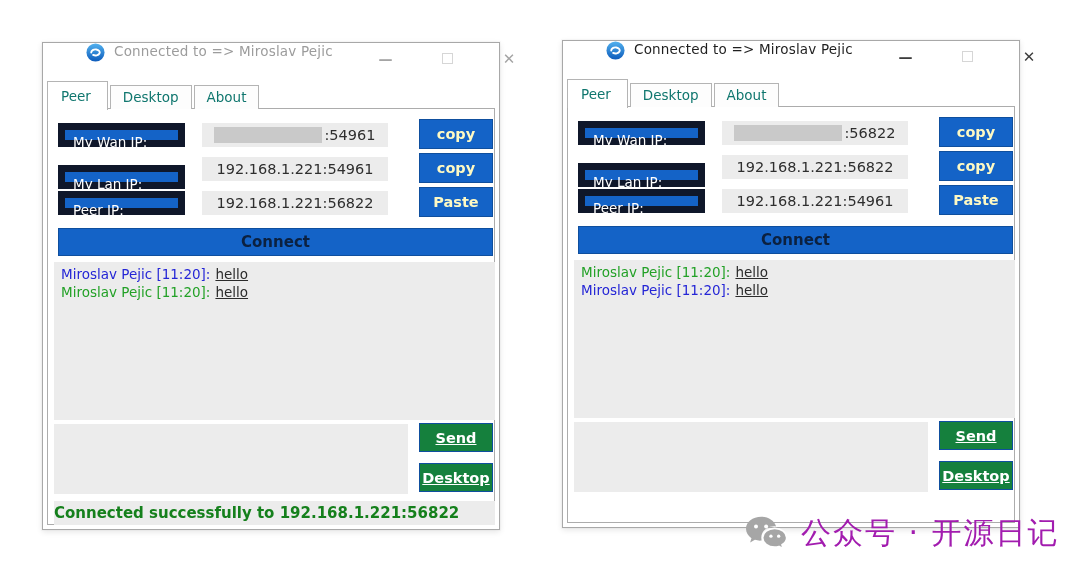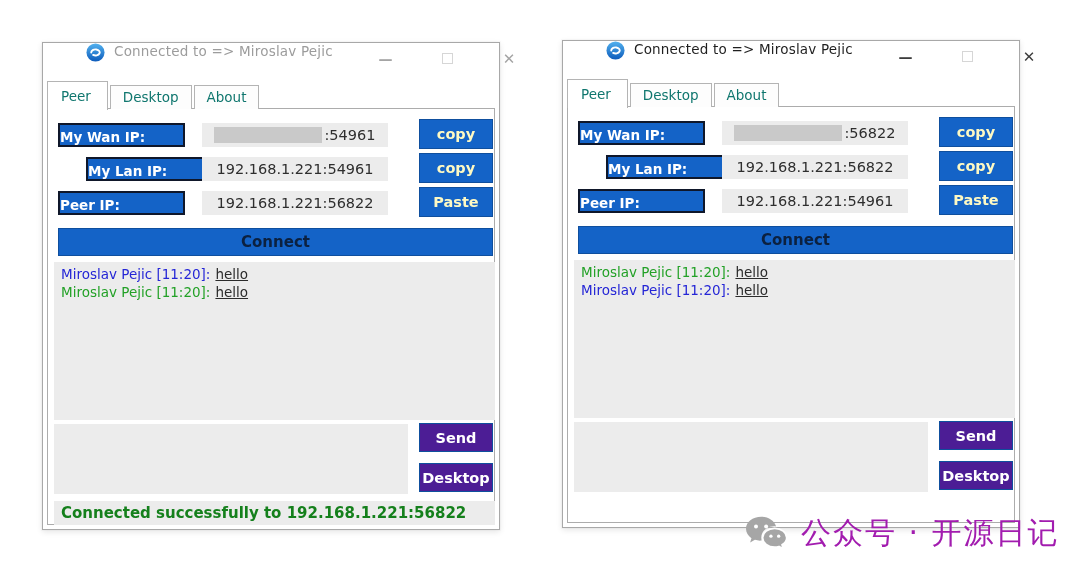--- a/index.html
+++ b/index.html
@@ -31,23 +31,23 @@
   .tabstrip { position:absolute; left:4px; top:38px; height:28px; display:flex; align-items:flex-end; z-index:3; }
   .tab { background:#fdfdfd; border:1px solid #b4b4b4; border-bottom:none;
          font-size:13.5px; color:#0f766e; padding:3px 12px 4px 12px; margin-right:2px; cursor:default; }
   .tab.active { background:#ffffff; padding:6px 16px 6px 13px; position:relative; top:1px; z-index:4; }
 
   
   .panel { position:absolute; left:4px; right:4px; top:65px; bottom:4px;
            background:#ffffff; border:1px solid #acacac; z-index:2; }
 
   .ip-label { position:absolute; left:10px; width:127px; height:24px; background:#1463c7;
-              color:#ffffff; font-weight:700; font-size:13.5px; line-height:24px;
-              padding-left:0; border:2px solid #0f172a; }
-  .lbl-wan  { top:14px; } .lbl-lan { top:48px;margin-left:28px; } .lbl-peer { top:82px; }
+              color:#ffffff; font-weight:400; font-size:13.5px; line-height:24px;
+              padding-left:8px; border:7px solid #0f172a; }
+  .lbl-wan  { top:14px; } .lbl-lan { top:56px; } .lbl-peer { top:82px; }
 
   .ip-value { position:absolute; left:154px; width:186px; height:24px; background:#ececec;
               color:#2e2e2e; font-size:14.5px; line-height:23px; text-align:center;
               display:flex; align-items:center; justify-content:center; white-space:nowrap; }
   .val-wan { top:14px; } .val-lan { top:48px; } .val-peer { top:82px; }
   .redacted { display:inline-block; width:108px; height:16px; background:#c9c9c9; margin-right:2px; }
 
   .side-btn { position:absolute; left:371px; width:74px; height:30px; background:#1463c7;
               border:1px solid #0f4f9e; color:#fef9c3; font-weight:700; font-size:14.5px;
               font-family:inherit; cursor:pointer; }
@@ -63,26 +63,26 @@
   .msg { white-space:nowrap; }
   .msg .who { font-weight:400; }
   .msg .txt { color:#2b2b2b; margin-left:5px;text-decoration:underline; }
 
   .msg-input { position:absolute; left:6px; top:315px; width:354px; height:70px;
                background:#ececec; border:none; resize:none; font-family:inherit;
                font-size:13.5px; padding:4px 6px; outline:none; }
 
   .send-btn    { position:absolute; left:371px; top:314px; width:74px; height:29px; }
   .desktop-btn { position:absolute; left:371px; top:354px; width:74px; height:29px; }
-  .blue-btn { background:#4c1d95; border:1px solid #0f4f9e; color:#ffffff; font-weight:700;
-              font-size:14.5px; font-family:inherit; cursor:pointer; }
+  .blue-btn { background:#15803d; border:1px solid #0f4f9e; color:#ffffff; font-weight:700;
+              font-size:14.5px; font-family:inherit; cursor:pointer;text-decoration:underline; }
 
   .status-bar { position:absolute; left:6px; top:392px; width:441px; height:24px;
                 background:#ececec; color:#15801c; font-weight:700; font-size:15px;
-                line-height:24px; padding-left:7px; white-space:nowrap; }
+                line-height:24px; white-space:nowrap; }
 
   
   .watermark { position:absolute; left:744px; top:513px; display:flex; align-items:center;
                gap:9px; z-index:10; pointer-events:none; }
   .watermark-text { color:#a21caf; font-size:30px; letter-spacing:2px; white-space:nowrap; }
 </style>
 </head>
 <body>
 
 <div class="stage">

